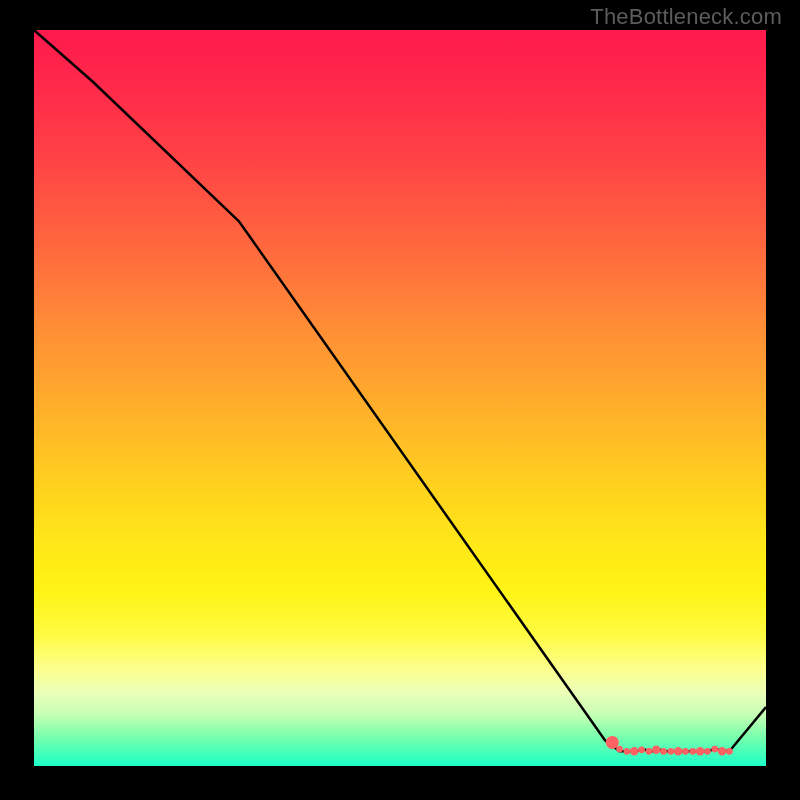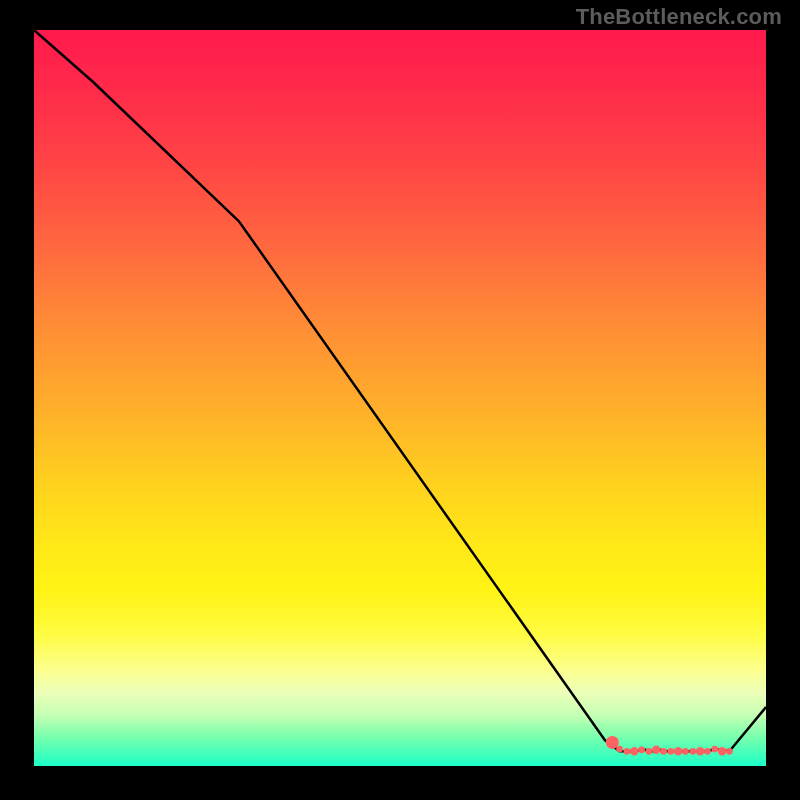--- a/index.html
+++ b/index.html
@@ -17,21 +17,21 @@
     height: 800px;
     background: #000;
   }
   .watermark {
     position: absolute;
     top: 4px;
     right: 18px;
     color: #5c5c5c;
     font-size: 22px;
     letter-spacing: 0.2px;
-    font-weight: 700;
+    font-weight: 400;
   }
   .plot-area {
     position: absolute;
     left: 34px;
     top: 30px;
     width: 732px;
     height: 736px;
     overflow: hidden;
   }
   .gradient-bg {

